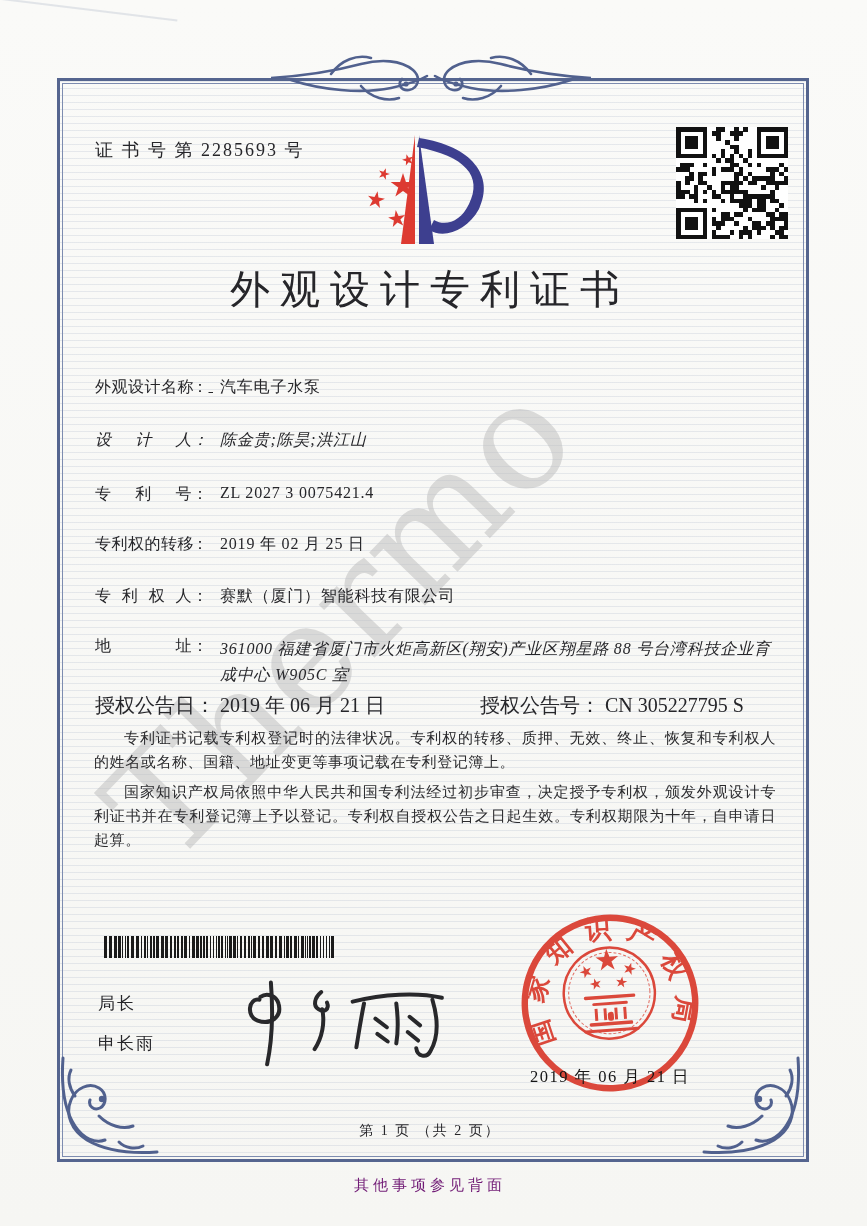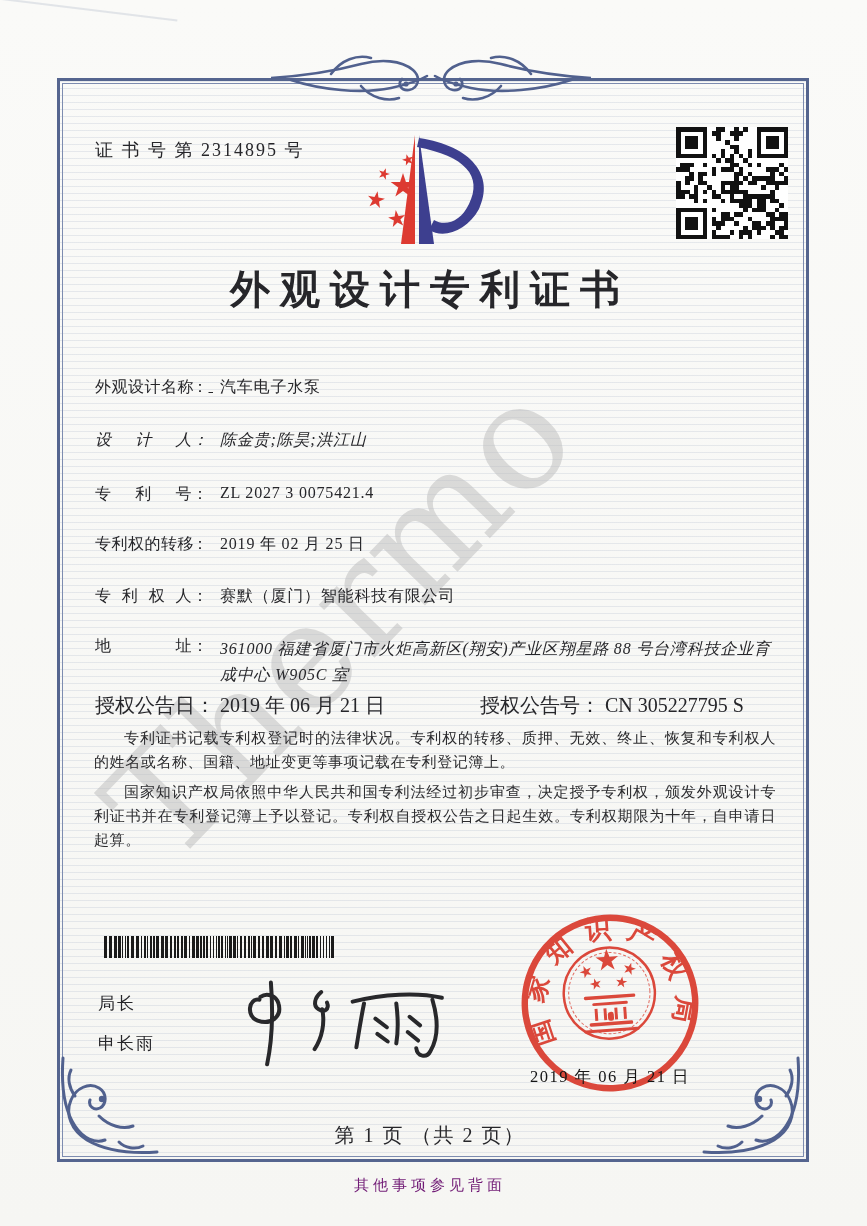--- a/index.html
+++ b/index.html
@@ -12,35 +12,35 @@
   
   .frame{
     position:absolute;left:57px;top:78px;width:746px;height:1078px;
     border:3px solid #55658f;
     background:repeating-linear-gradient(180deg, rgba(176,186,204,.28) 0 1px, rgba(255,255,255,0) 1px 7px);
   }
   .frame::before{content:"";position:absolute;inset:2px;border:1.5px solid #7d8cb0;}
   .scan-edge{position:absolute;left:-12px;top:8px;width:190px;height:2px;background:#ccd1da;transform:rotate(7deg);opacity:.55;}
   
   .cert-no{position:absolute;left:95px;top:138px;font-size:18px;letter-spacing:2px;}
-  .title{position:absolute;left:57px;top:262px;width:746px;text-align:center;font-size:40px;font-weight:bold;letter-spacing:10px;}
+  .title{position:absolute;left:57px;top:262px;width:746px;text-align:center;font-size:40px;font-weight:normal;letter-spacing:10px;}
   .field{position:absolute;left:95px;font-size:16px;letter-spacing:.5px;white-space:nowrap;}
   .flabel{display:inline-block;width:97px;text-align:justify;text-align-last:justify;-moz-text-align-last:justify;vertical-align:top;}
   .colon{display:inline-block;vertical-align:top;}
   .fvalue{display:inline-block;margin-left:7px;vertical-align:top;letter-spacing:.8px;}
   .field.addr{white-space:normal;}
   .field.addr .fvalue{width:566px;line-height:26px;font-style:italic;}
   .grant-row{position:absolute;left:95px;top:692px;font-size:20px;white-space:nowrap;}
   .grant-left{display:inline-block;width:380px;}
   .paras{position:absolute;left:94px;top:726px;width:682px;font-size:15px;line-height:24px;text-align:justify;letter-spacing:.6px;color:#2b2b2e;}
   .paras p{margin:0 0 6px 0;text-indent:2em;}
   .signer-title{position:absolute;left:98px;top:992px;font-size:17px;letter-spacing:2px;text-align:center;}
   .signer-name{position:absolute;left:98px;top:1032px;font-size:17px;letter-spacing:2px;}
   .seal-date{position:absolute;left:508px;top:1066px;width:204px;text-align:center;font-size:16.5px;letter-spacing:1.5px;z-index:4;color:#151515;}
-  .page-info{position:absolute;left:57px;top:1122px;width:746px;text-align:center;font-size:20px;letter-spacing:2px;}
+  .page-info{position:absolute;left:57px;top:1122px;width:746px;text-align:center;font-size:14px;letter-spacing:2px;}
   .back-note{position:absolute;left:57px;top:1176px;width:746px;text-align:center;font-size:15px;letter-spacing:4px;color:#701a75;}
   .watermark{
     position:absolute;left:55px;top:365px;width:570px;height:510px;z-index:1;
     display:flex;align-items:center;justify-content:center;
     transform:rotate(-46deg);font-family:"DejaVu Serif","Liberation Serif",serif;
     font-size:148px;color:#bcbcbc;opacity:.5;letter-spacing:2px;pointer-events:none;
   }
   .z2{z-index:2;}
   svg{display:block;}
   .defs-hidden{position:absolute;width:0;height:0;overflow:hidden;}
@@ -80,21 +80,21 @@
   </svg>
 <svg class="abs" style="left:702px;top:1056px;" width="100" height="100" viewBox="0 0 100 100">
     <use href="#cornerFlourish"></use>
   </svg>
 <svg class="abs" style="left:59px;top:1056px;transform:scaleX(-1);" width="100" height="100" viewBox="0 0 100 100">
     <use href="#cornerFlourish"></use>
   </svg>
 
 <div class="watermark">Thermo</div>
 
-<div class="cert-no z2">证 书 号 第 2314895 号</div>
+<div class="cert-no z2">证 书 号 第 2285693 号</div>
 
 <svg class="abs z2" style="left:355px;top:132px;" width="140" height="118" viewBox="0 0 140 118">
   <polygon points="60,3 46,112 60,112" fill="#dd3a31"></polygon>
   <polygon points="64,3 64,112 79,112" fill="#3d3f8f"></polygon>
   <path d="M64,6 C117,14 140,44 124,77 C112,99 89,107 74,98 L79,88 C91,95 106,89 114,72 C128,44 110,24 62,15 Z" fill="#3d3f8f"></path>
   <use href="#star" fill="#dd3a31" transform="translate(48,54) scale(13)"></use>
   <use href="#star" fill="#dd3a31" transform="translate(53,28) scale(6) rotate(-15)"></use>
   <use href="#star" fill="#dd3a31" transform="translate(21,68) scale(9) rotate(10)"></use>
   <use href="#star" fill="#dd3a31" transform="translate(42,87) scale(9) rotate(-8)"></use>
   <use href="#star" fill="#dd3a31" transform="translate(29,42) scale(6) rotate(18)"></use>

